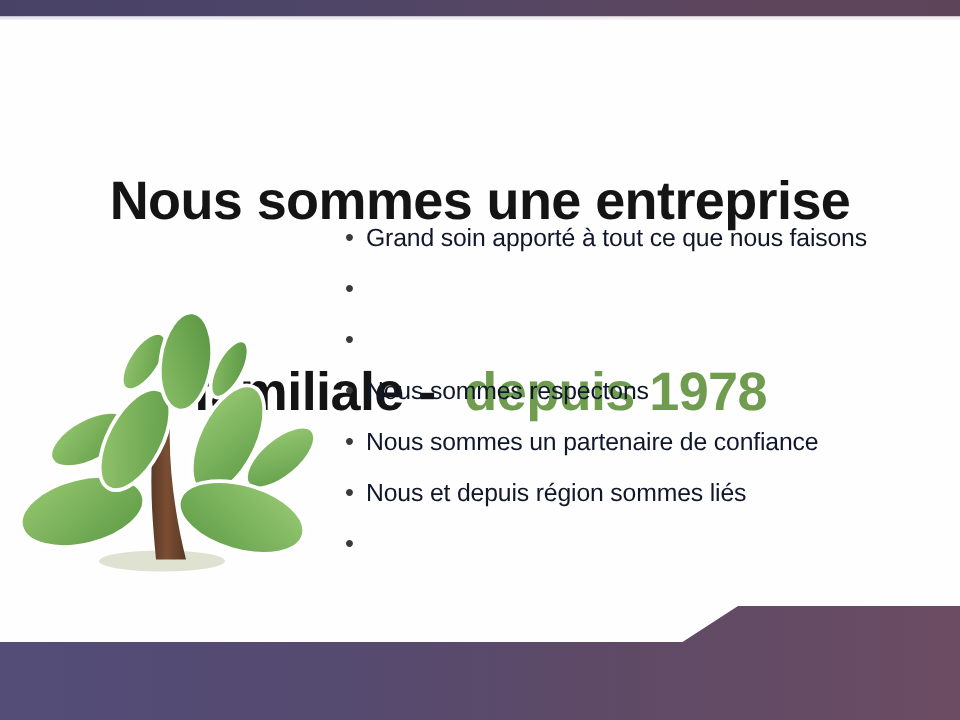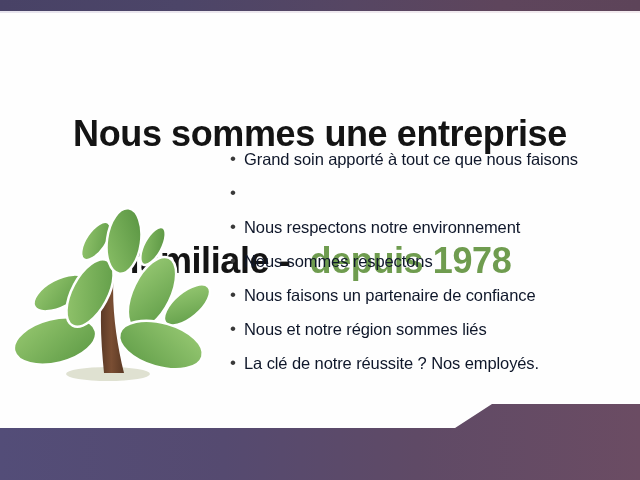--- a/index.html
+++ b/index.html
@@ -101,37 +101,35 @@
   <div id="bullet-list">
     <div class="bullet-row">
       <span class="bullet-dot">•</span>
       <span class="bullet-text">Grand soin apporté à tout ce que nous faisons</span>
     </div>
     <div class="bullet-row">
       <span class="bullet-dot">•</span>
     </div>
     <div class="bullet-row">
       <span class="bullet-dot">•</span>
-      <span class="bullet-text">Nous respectons notre environnement</span>
     </div>
     <div class="bullet-row">
       <span class="bullet-dot">•</span>
       <span class="bullet-text">Nous sommes respectons</span>
     </div>
     <div class="bullet-row">
       <span class="bullet-dot">•</span>
-      <span class="bullet-text">Nous faisons un partenaire de confiance</span>
+      <span class="bullet-text">Nous sommes un partenaire de confiance</span>
     </div>
     <div class="bullet-row">
       <span class="bullet-dot">•</span>
-      <span class="bullet-text">Nous et notre région sommes liés</span>
+      <span class="bullet-text">Nous et depuis région sommes liés</span>
     </div>
     <div class="bullet-row">
       <span class="bullet-dot">•</span>
-      <span class="bullet-text">La clé de notre réussite ? Nos employés.</span>
     </div>
   </div>
 
   <svg id="tree-illustration" viewBox="0 0 200 250">
     <defs>
       <linearGradient id="lg1" x1="0" y1="0" x2="1" y2="1">
         <stop offset="0%" stop-color="#97c870"></stop>
         <stop offset="100%" stop-color="#5d9a45"></stop>
       </linearGradient>
       <linearGradient id="lg2" x1="0" y1="0" x2="1" y2="1">

